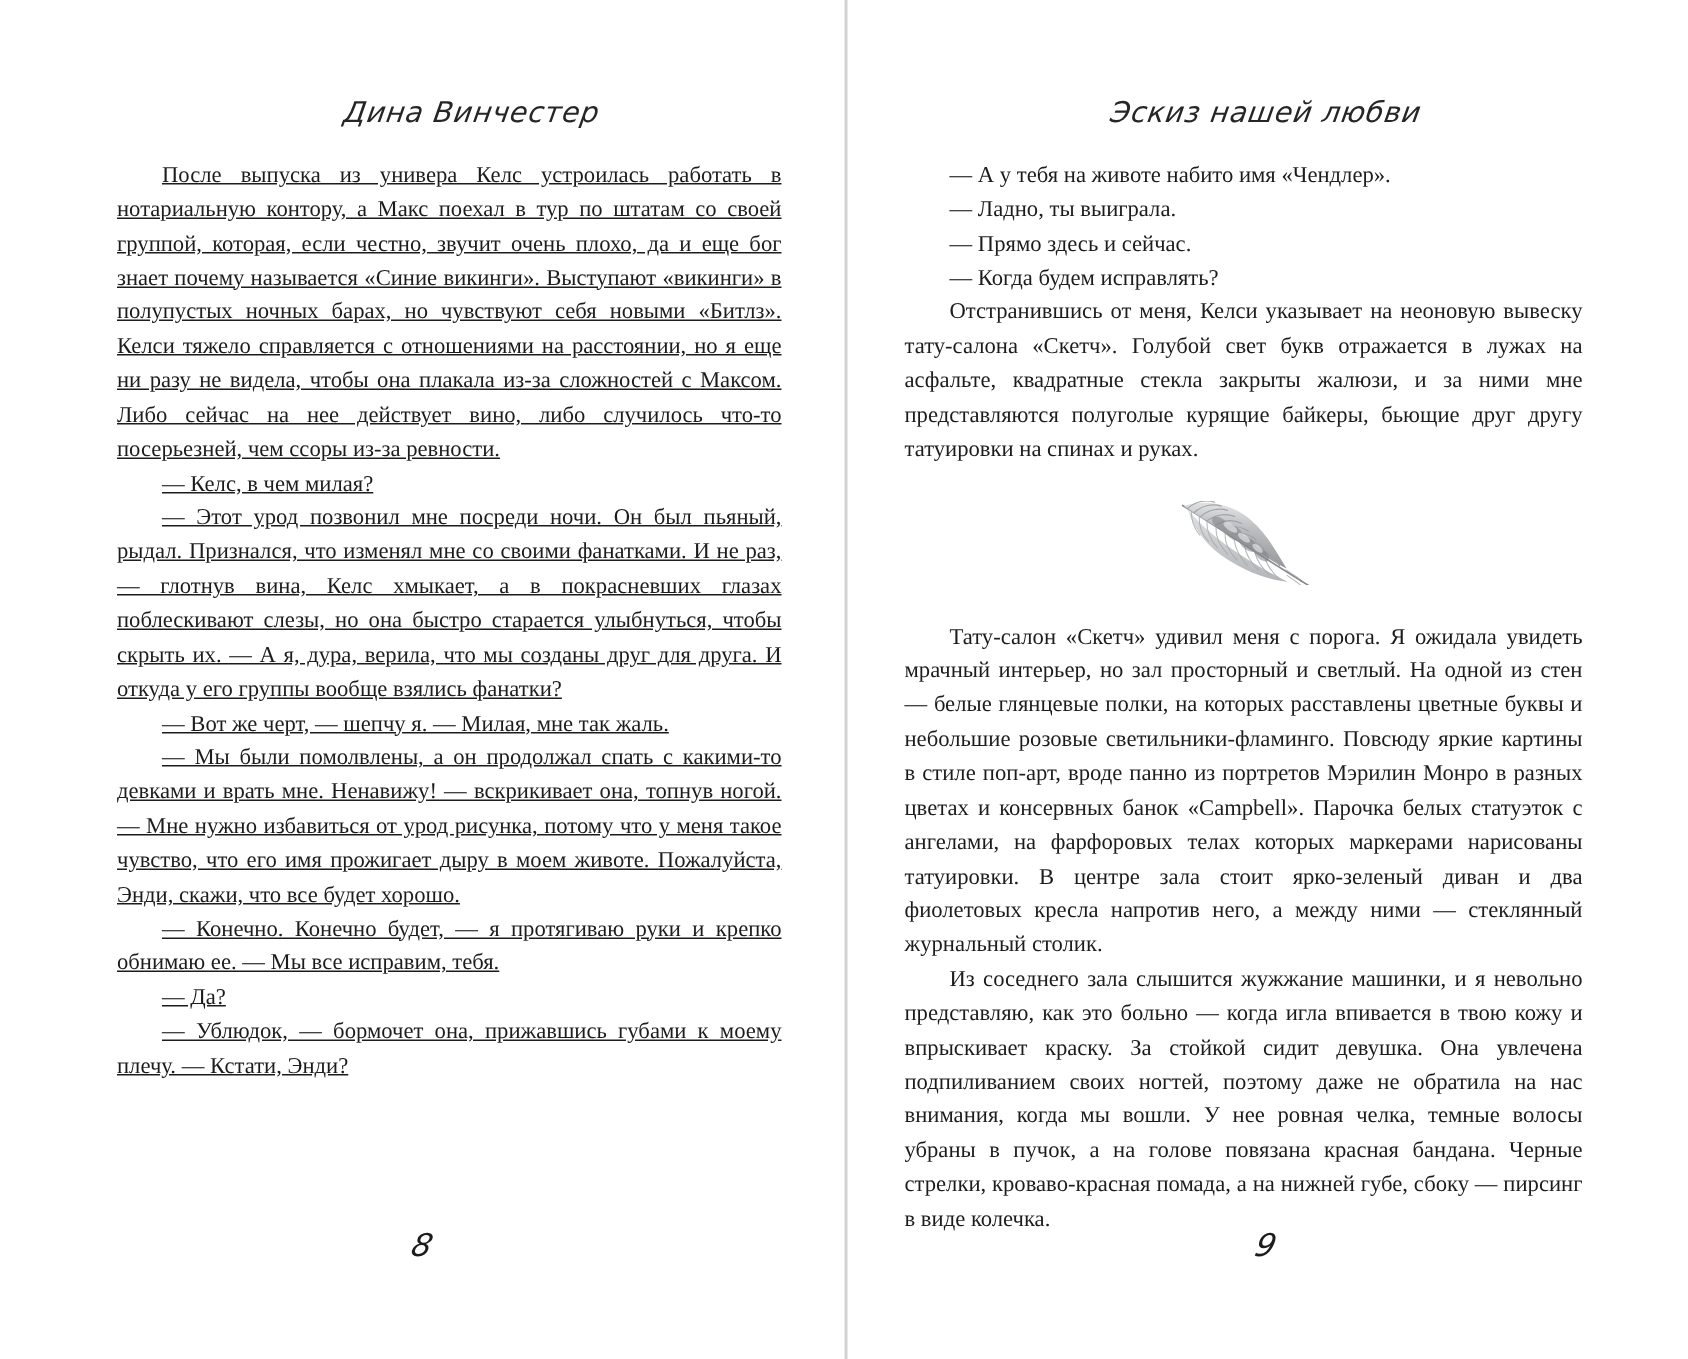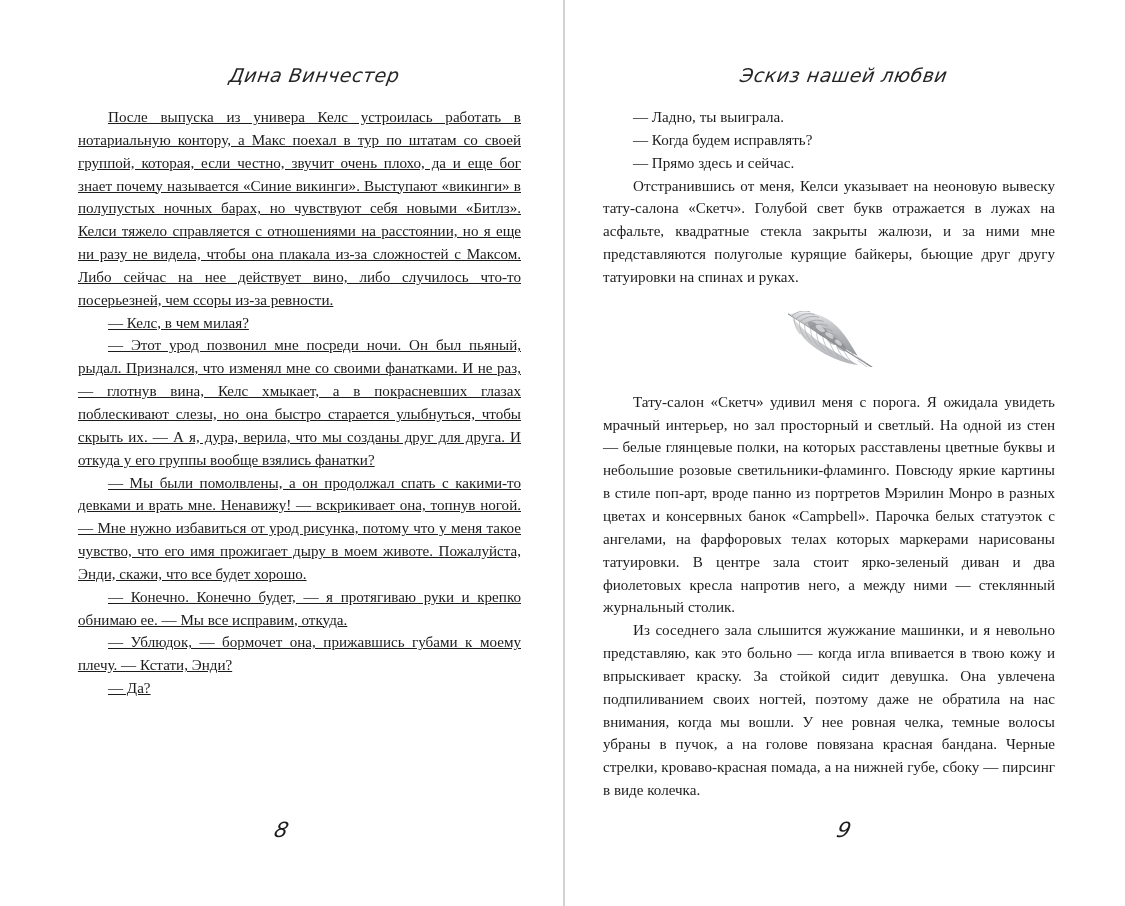--- a/index.html
+++ b/index.html
@@ -112,35 +112,37 @@
   <div class="gutter-rule"></div>
 
   <div class="page page-left">
 
     <div class="running-head">Дина Винчестер</div>
 
     <div class="body-col">
       <p class="para">После выпуска из универа Келс устроилась работать в нотариальную контору, а Макс поехал в тур по штатам со своей группой, которая, если честно, звучит очень плохо, да и еще бог знает почему называется «Синие викинги». Выступают «викинги» в полупустых ночных барах, но чувствуют себя новыми «Битлз». Келси тяжело справляется с отношениями на расстоянии, но я еще ни разу не видела, чтобы она плакала из-за сложностей с Максом. Либо сейчас на нее действует вино, либо случилось что-то посерьезней, чем ссоры из-за ревности.</p>
       <p class="dlg">— Келс, в чем милая?</p>
       <p class="dlg">— Этот урод позвонил мне посреди ночи. Он был пьяный, рыдал. Признался, что изменял мне со своими фанатками. И не раз, — глотнув вина, Келс хмыкает, а в покрасневших глазах поблескивают слезы, но она быстро старается улыбнуться, чтобы скрыть их. — А я, дура, верила, что мы созданы друг для друга. И откуда у его группы вообще взялись фанатки?</p>
+      <p class="dlg">— Вот же черт, — шепчу я. — Милая, мне так жаль.</p>
       <p class="dlg">— Мы были помолвлены, а он продолжал спать с какими-то девками и врать мне. Ненавижу! — вскрикивает она, топнув ногой. — Мне нужно избавиться от урод рисунка, потому что у меня такое чувство, что его имя прожигает дыру в моем животе. Пожалуйста, Энди, скажи, что все будет хорошо.</p>
-      <p class="dlg">— Конечно. Конечно будет, — я протягиваю руки и крепко обнимаю ее. — Мы все исправим, откуда.</p>
+      <p class="dlg">— Конечно. Конечно будет, — я протягиваю руки и крепко обнимаю ее. — Мы все исправим, тебя.</p>
+      <p class="dlg">— Да?</p>
       <p class="dlg">— Ублюдок, — бормочет она, прижавшись губами к моему плечу. — Кстати, Энди?</p>
-      <p class="dlg">— Да?</p>
     </div>
   </div>
 
   <div class="page page-right">
 
     <div class="running-head">Эскиз нашей любви</div>
 
     <div class="body-col">
+      <p class="dlg">— А у тебя на животе набито имя «Чендлер».</p>
       <p class="dlg">— Ладно, ты выиграла.</p>
+      <p class="dlg">— Прямо здесь и сейчас.</p>
       <p class="dlg">— Когда будем исправлять?</p>
-      <p class="dlg">— Прямо здесь и сейчас.</p>
       <p class="para">Отстранившись от меня, Келси указывает на неоновую вывеску тату-салона «Скетч». Голубой свет букв отражается в лужах на асфальте, квадратные стекла закрыты жалюзи, и за ними мне представляются полуголые курящие байкеры, бьющие друг другу татуировки на спинах и руках.</p>
 
       <div class="ornament">
         <svg width="118" height="56" viewBox="0 0 118 56" aria-hidden="true">
           <defs>
             <linearGradient id="vane" x1="0" y1="0" x2="1" y2="1">
               <stop offset="0%" stop-color="#f2f2f3"></stop>
               <stop offset="45%" stop-color="#b9bbbe"></stop>
               <stop offset="100%" stop-color="#8d8f93"></stop>
             </linearGradient>

